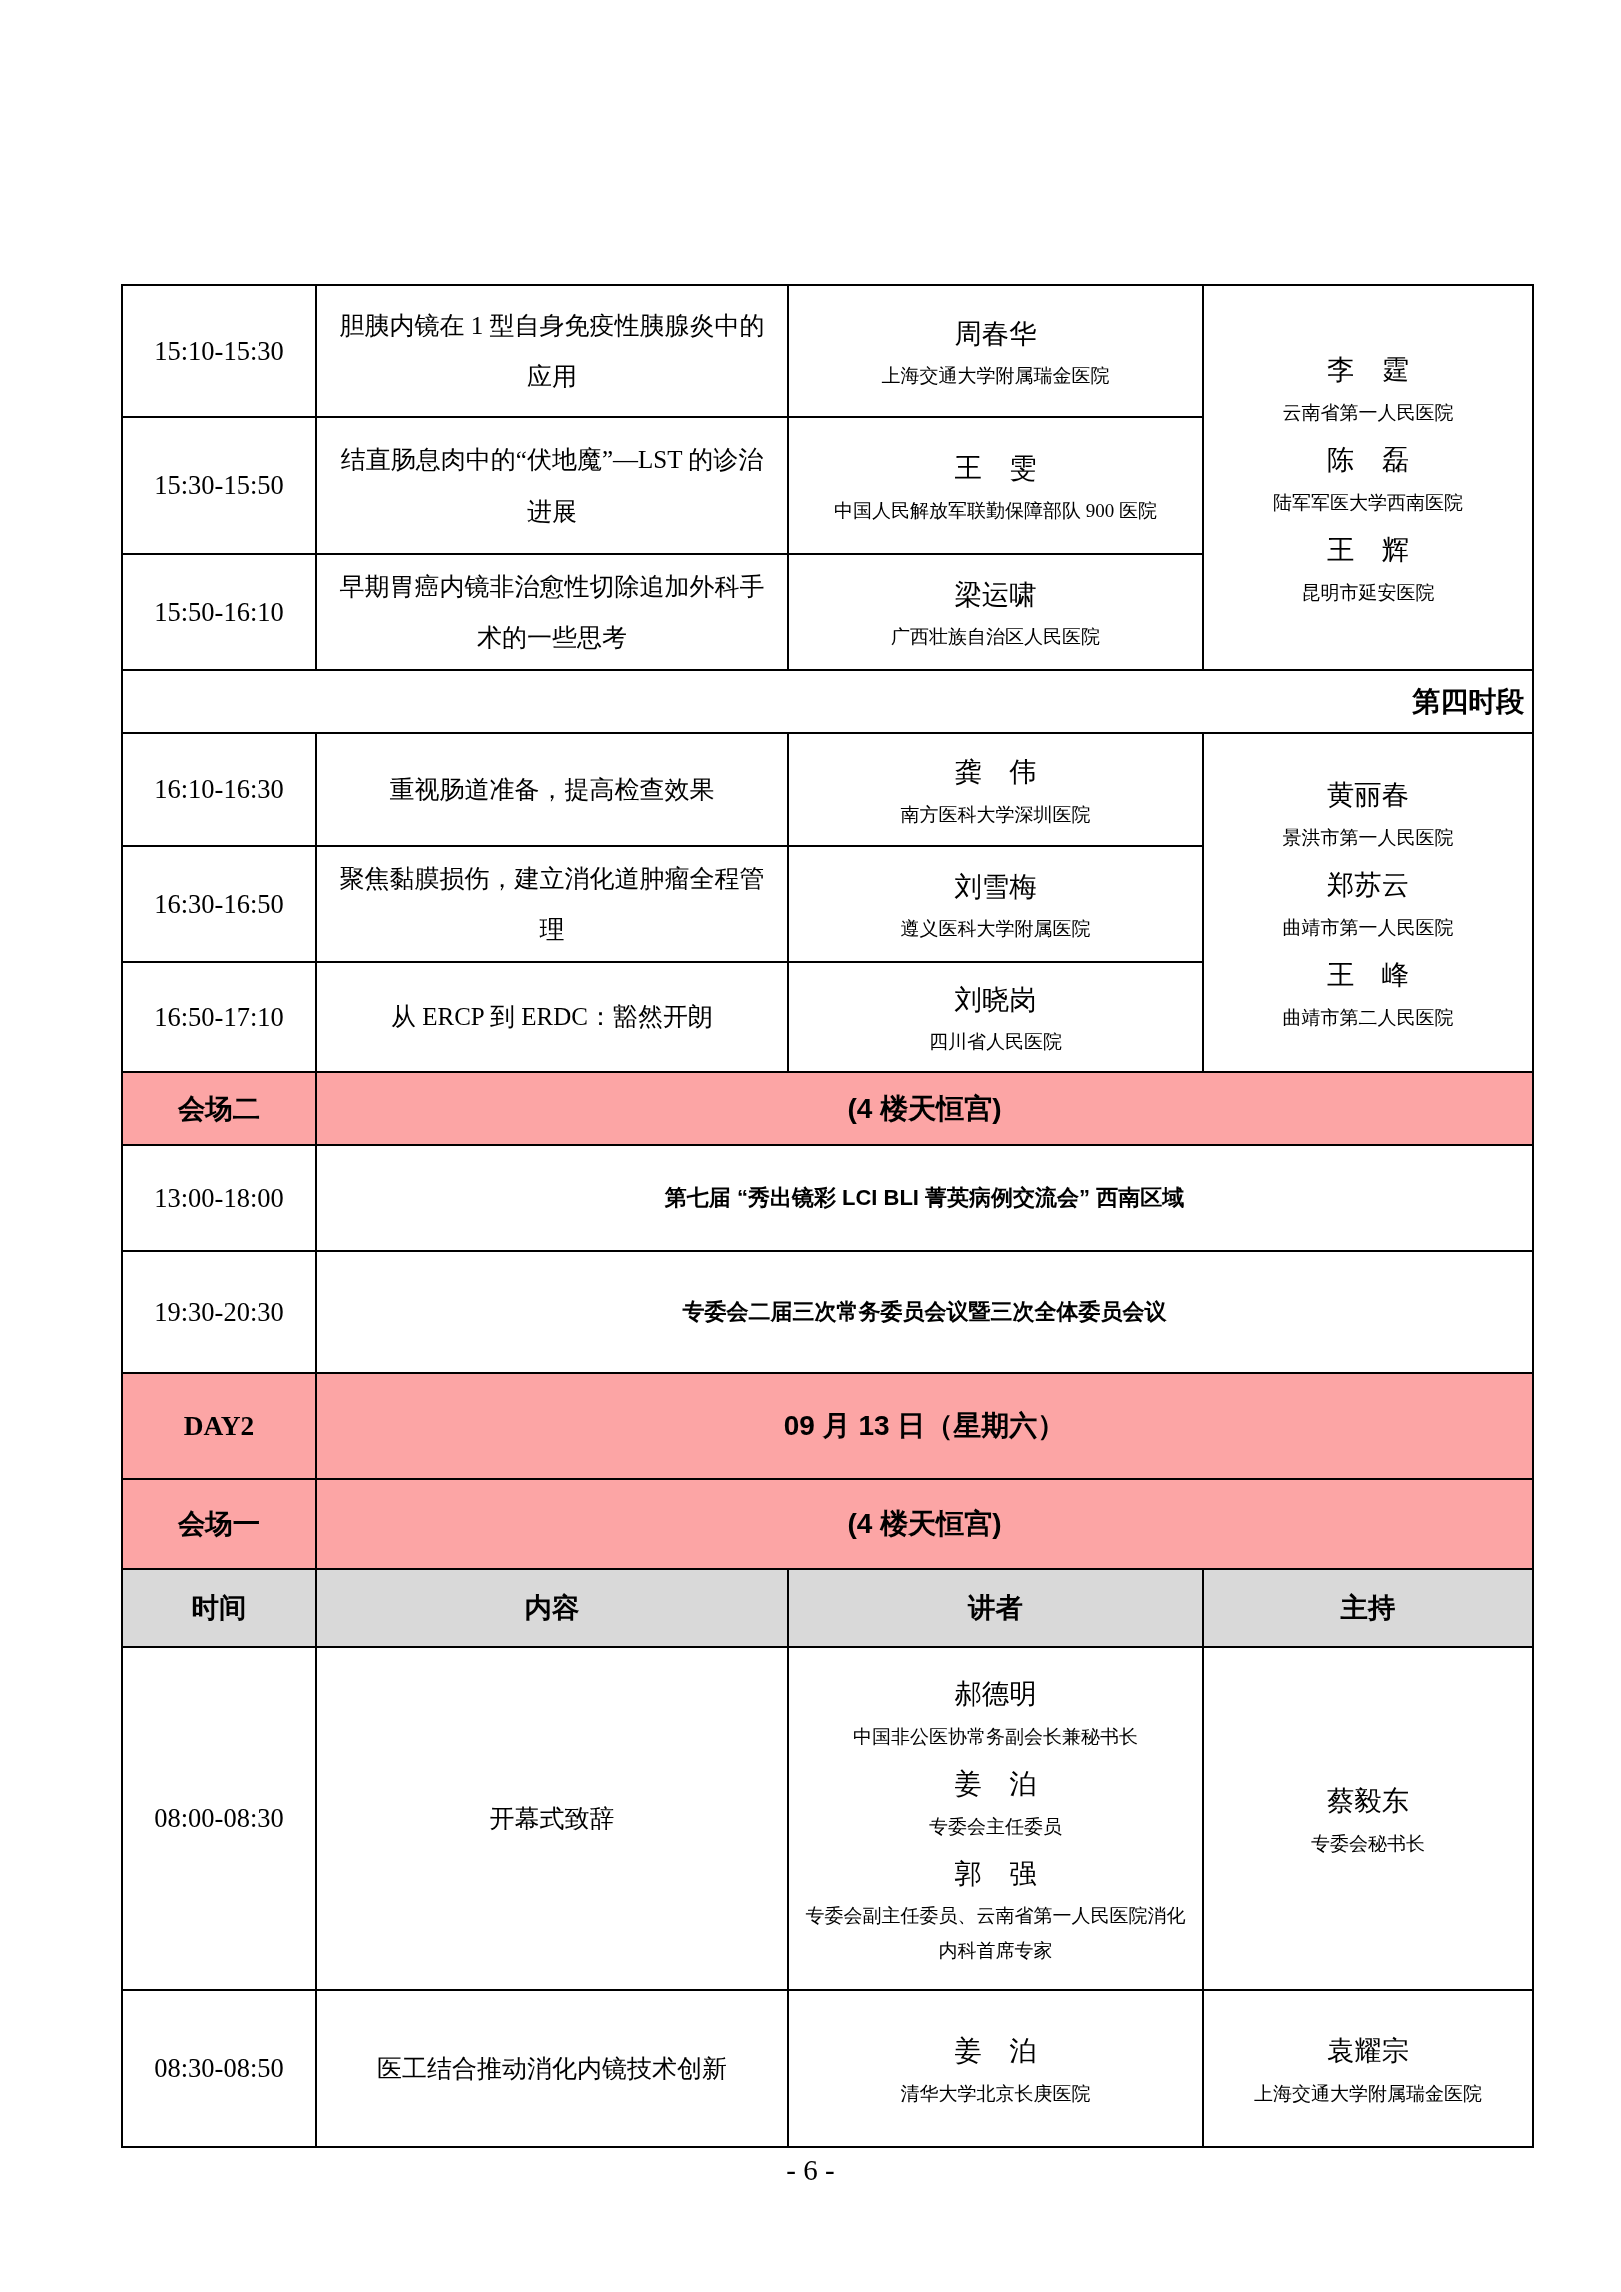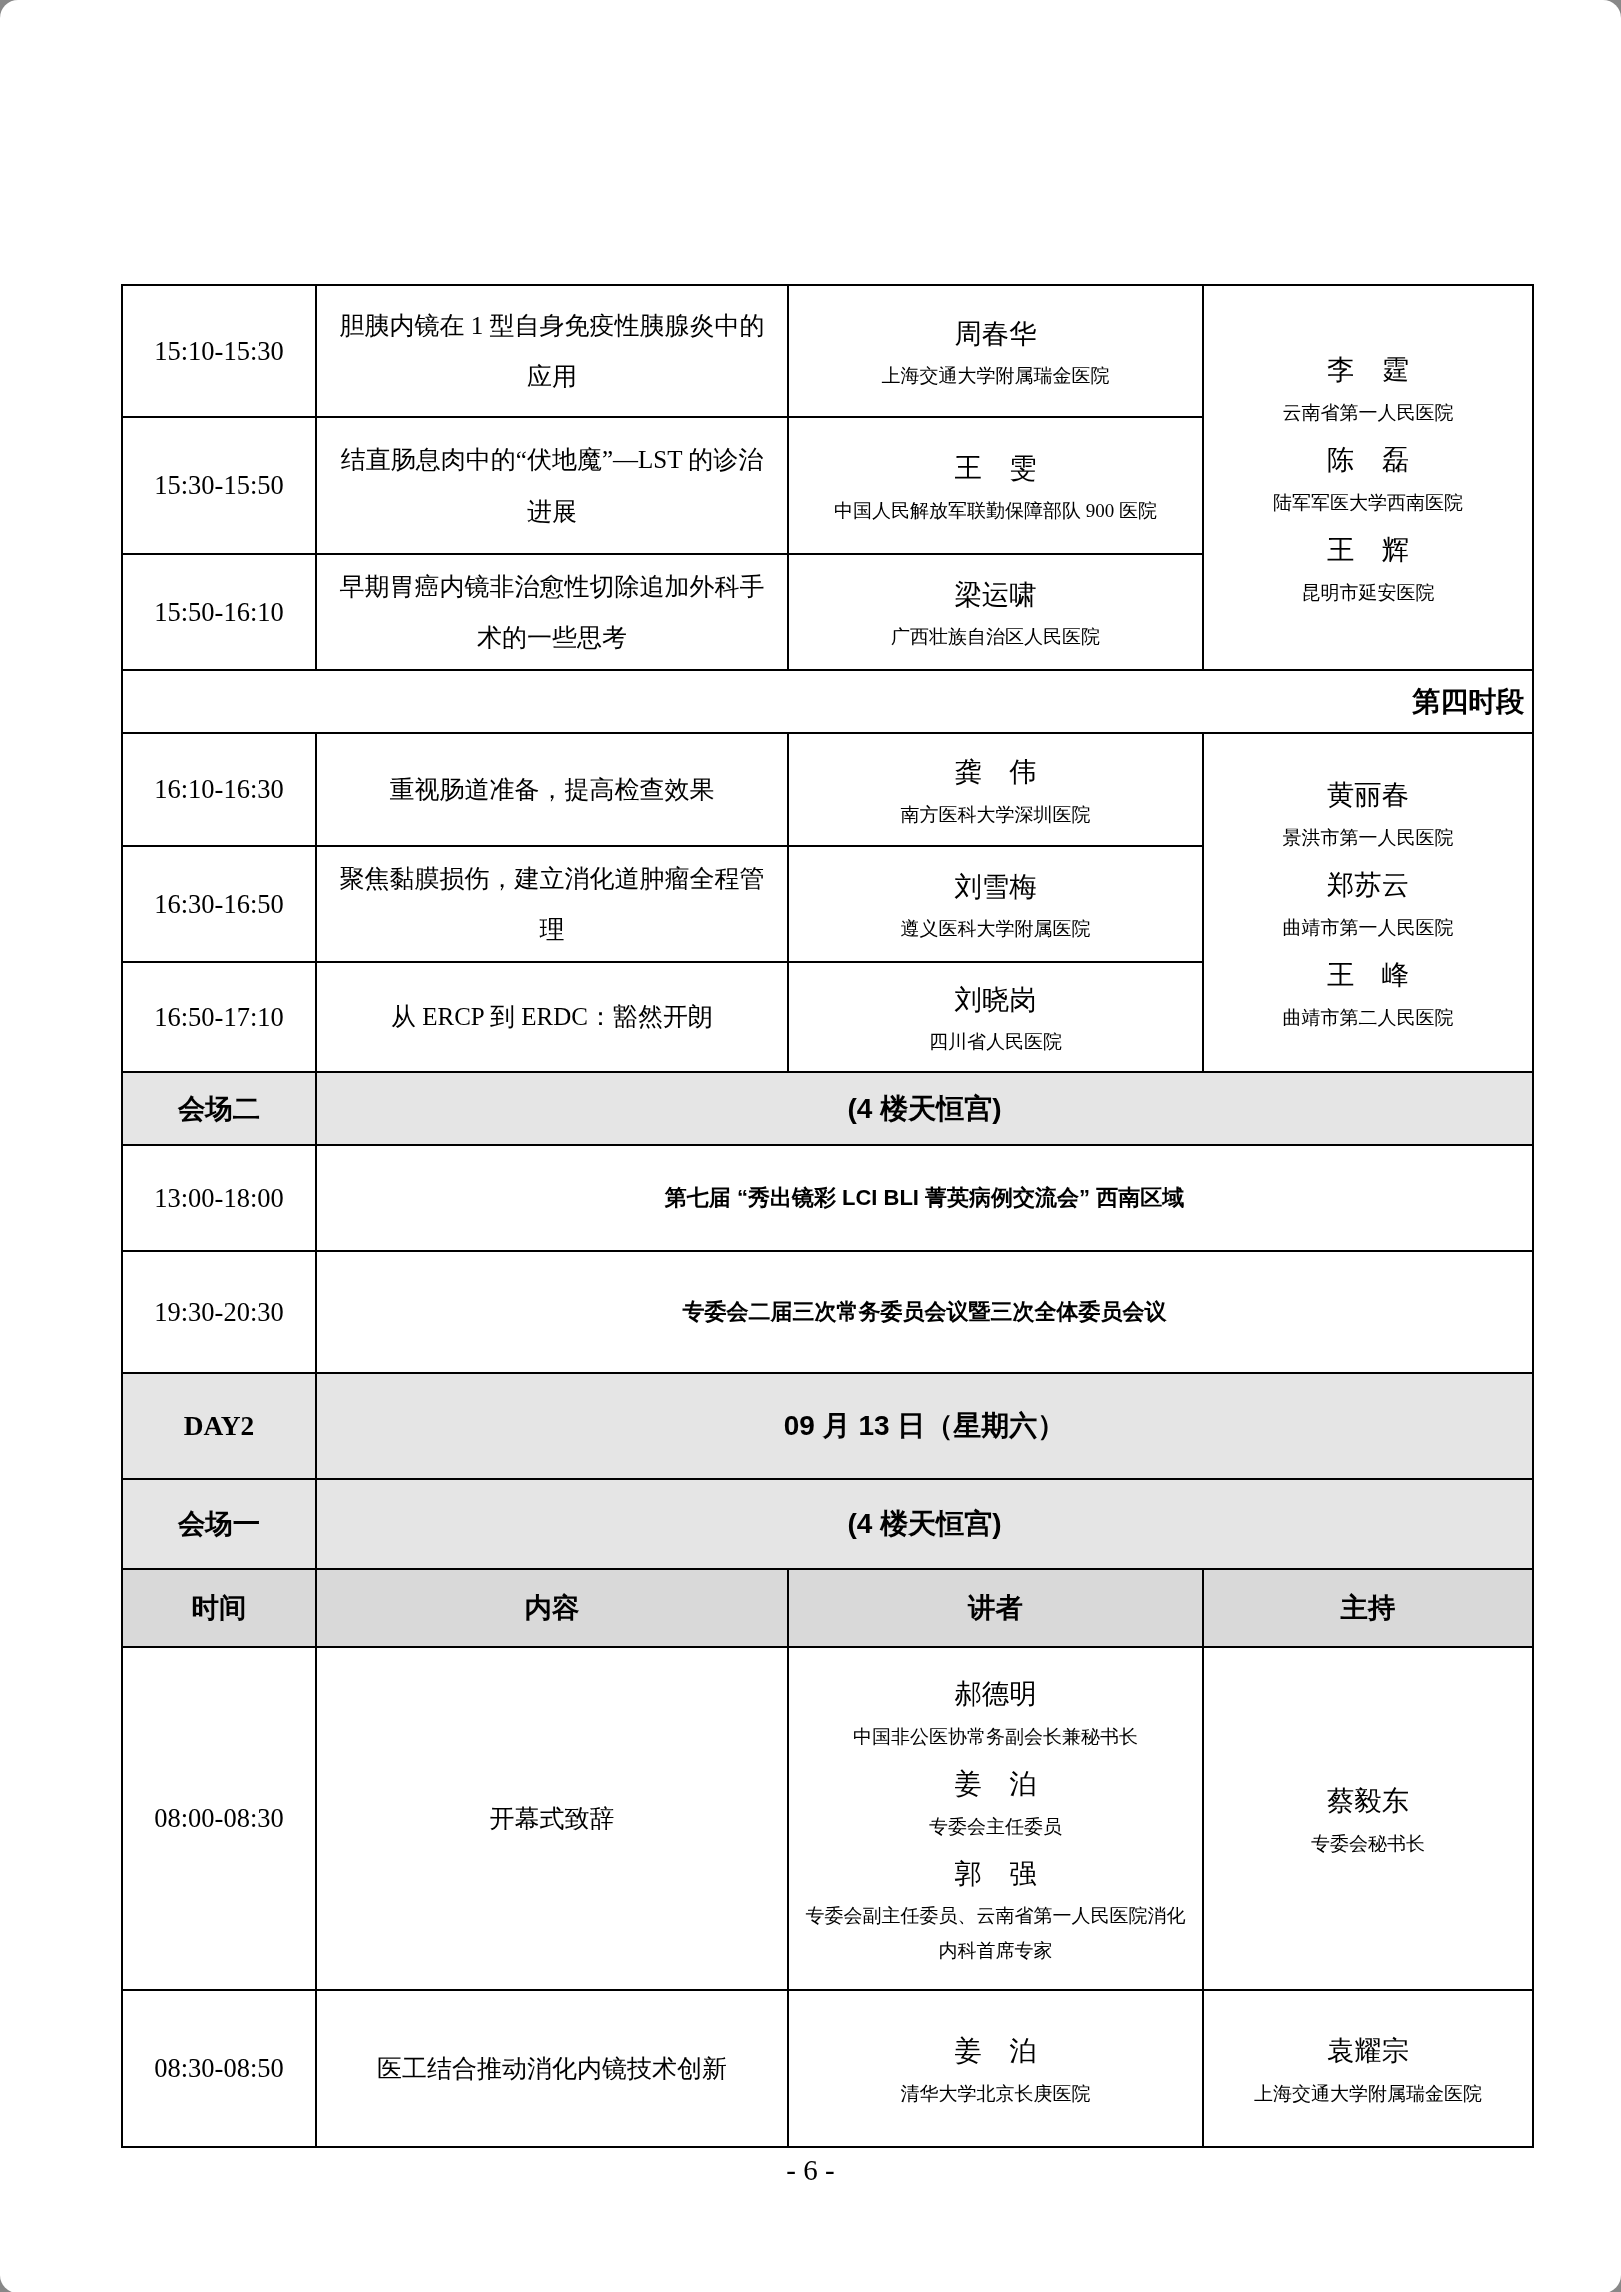--- a/index.html
+++ b/index.html
@@ -4,21 +4,20 @@
 <style>
   html,body{margin:0;padding:0;background:#888;}
   .page{
     position:relative;
     width:1621px;height:2293px;
     background:#ffffff;
     margin:0 auto;
     overflow:hidden;
     font-family:"Liberation Serif","DejaVu Serif",serif;
     color:#000;
-    border-radius:18px;
   }
   table.schedule{
     position:absolute;
     left:121px; top:284px;
     width:1411px;
     border-collapse:collapse;
     table-layout:fixed;
   }
   col.c-time{width:194px}
   col.c-topic{width:472px}
@@ -70,21 +69,21 @@
     line-height:1.8;
   }
 
   tr.session td{
     font-family:"Liberation Sans","DejaVu Sans",sans-serif;
     font-weight:700;
     font-size:28px;
     text-align:right;
   }
   tr.venue td, tr.day td{
-    background:#e5e5e5;
+    background:#fca5a5;
     font-family:"Liberation Sans","DejaVu Sans",sans-serif;
     font-weight:700;
     font-size:28px;
   }
   tr.day td.time, tr.venue td.time{
     font-family:"Liberation Serif","DejaVu Serif",serif;
     font-weight:700;
     font-size:27.4px;
   }
   tr.colheader td{

